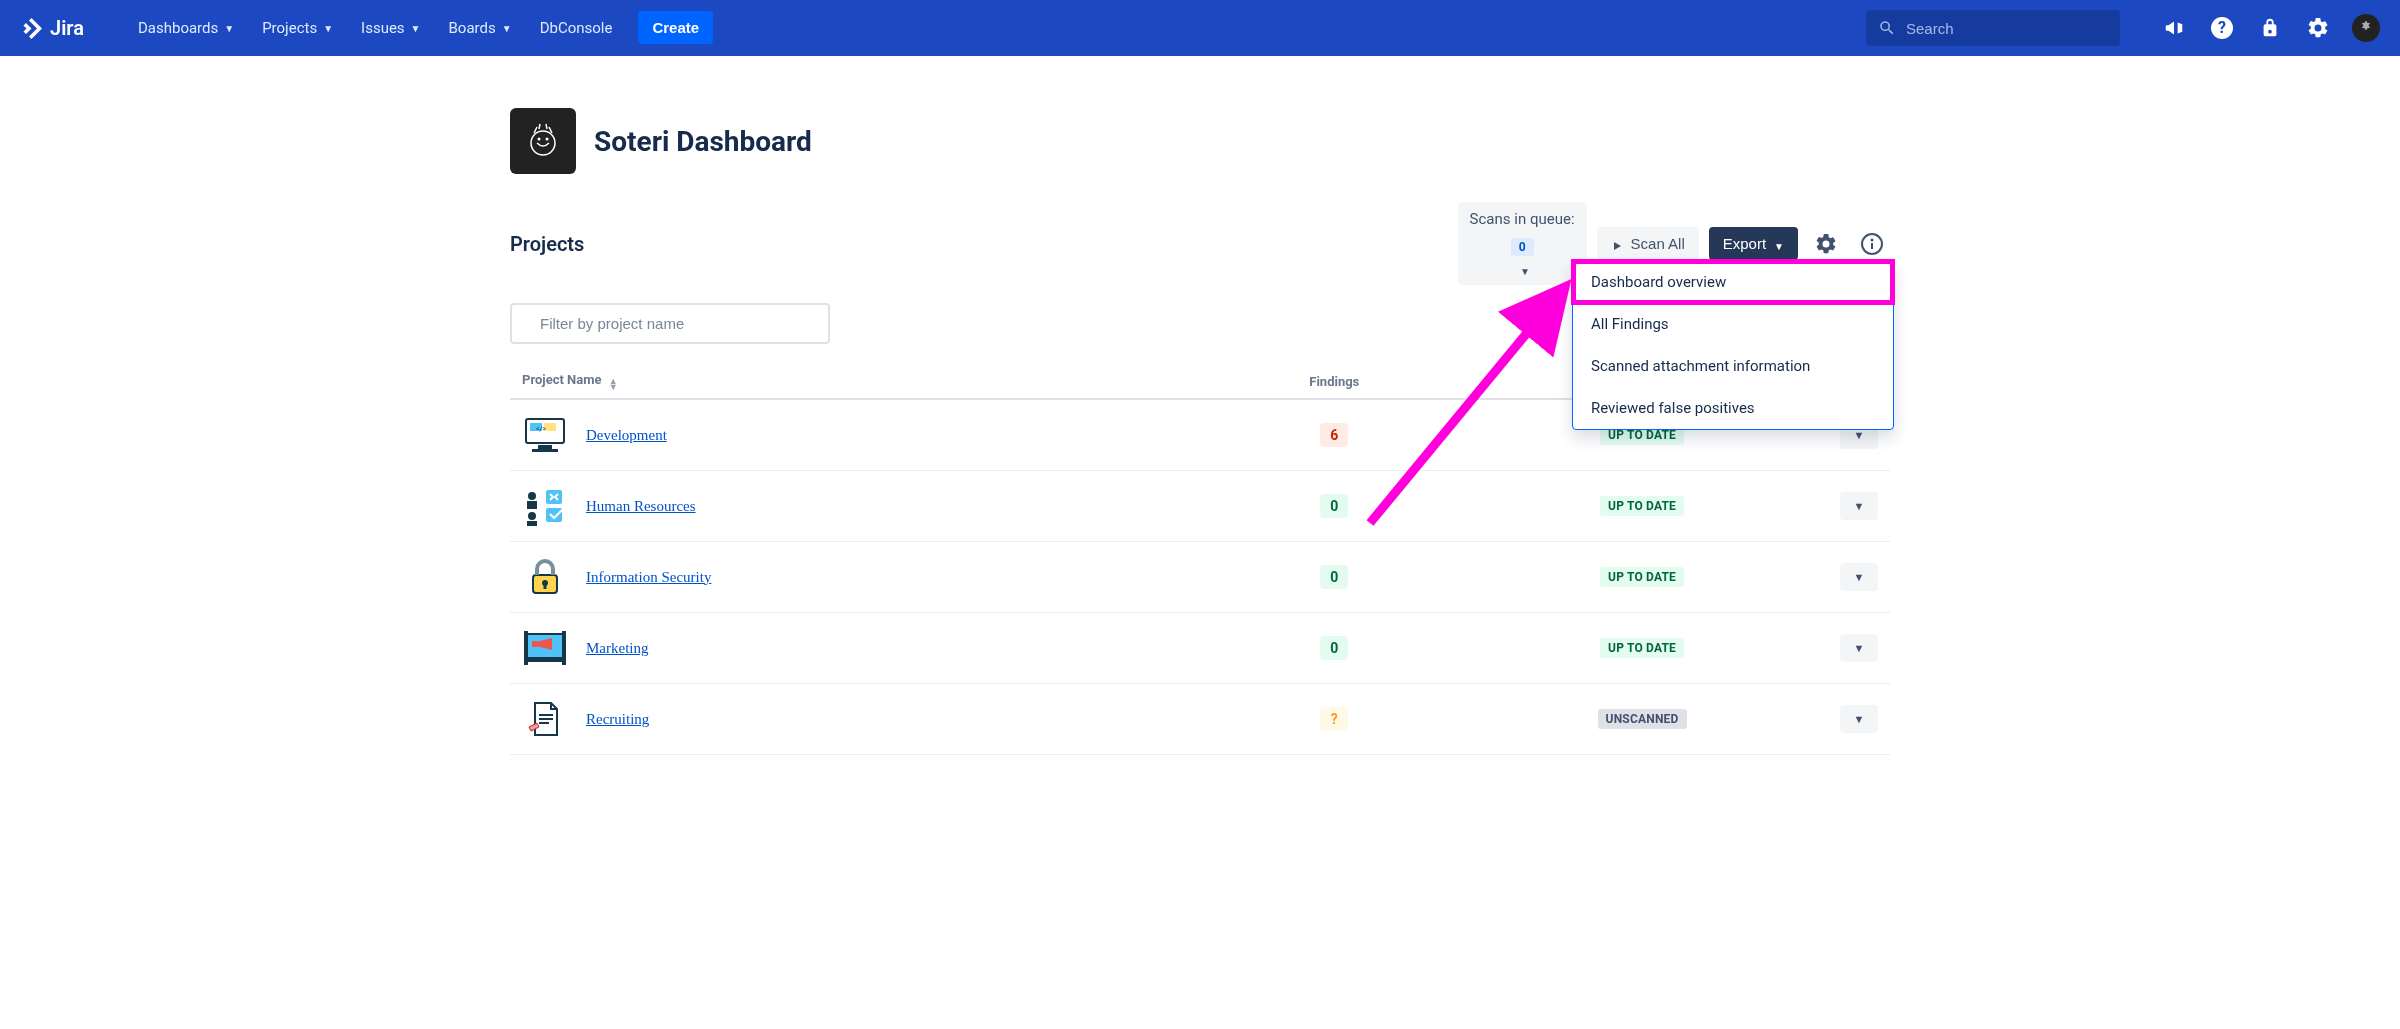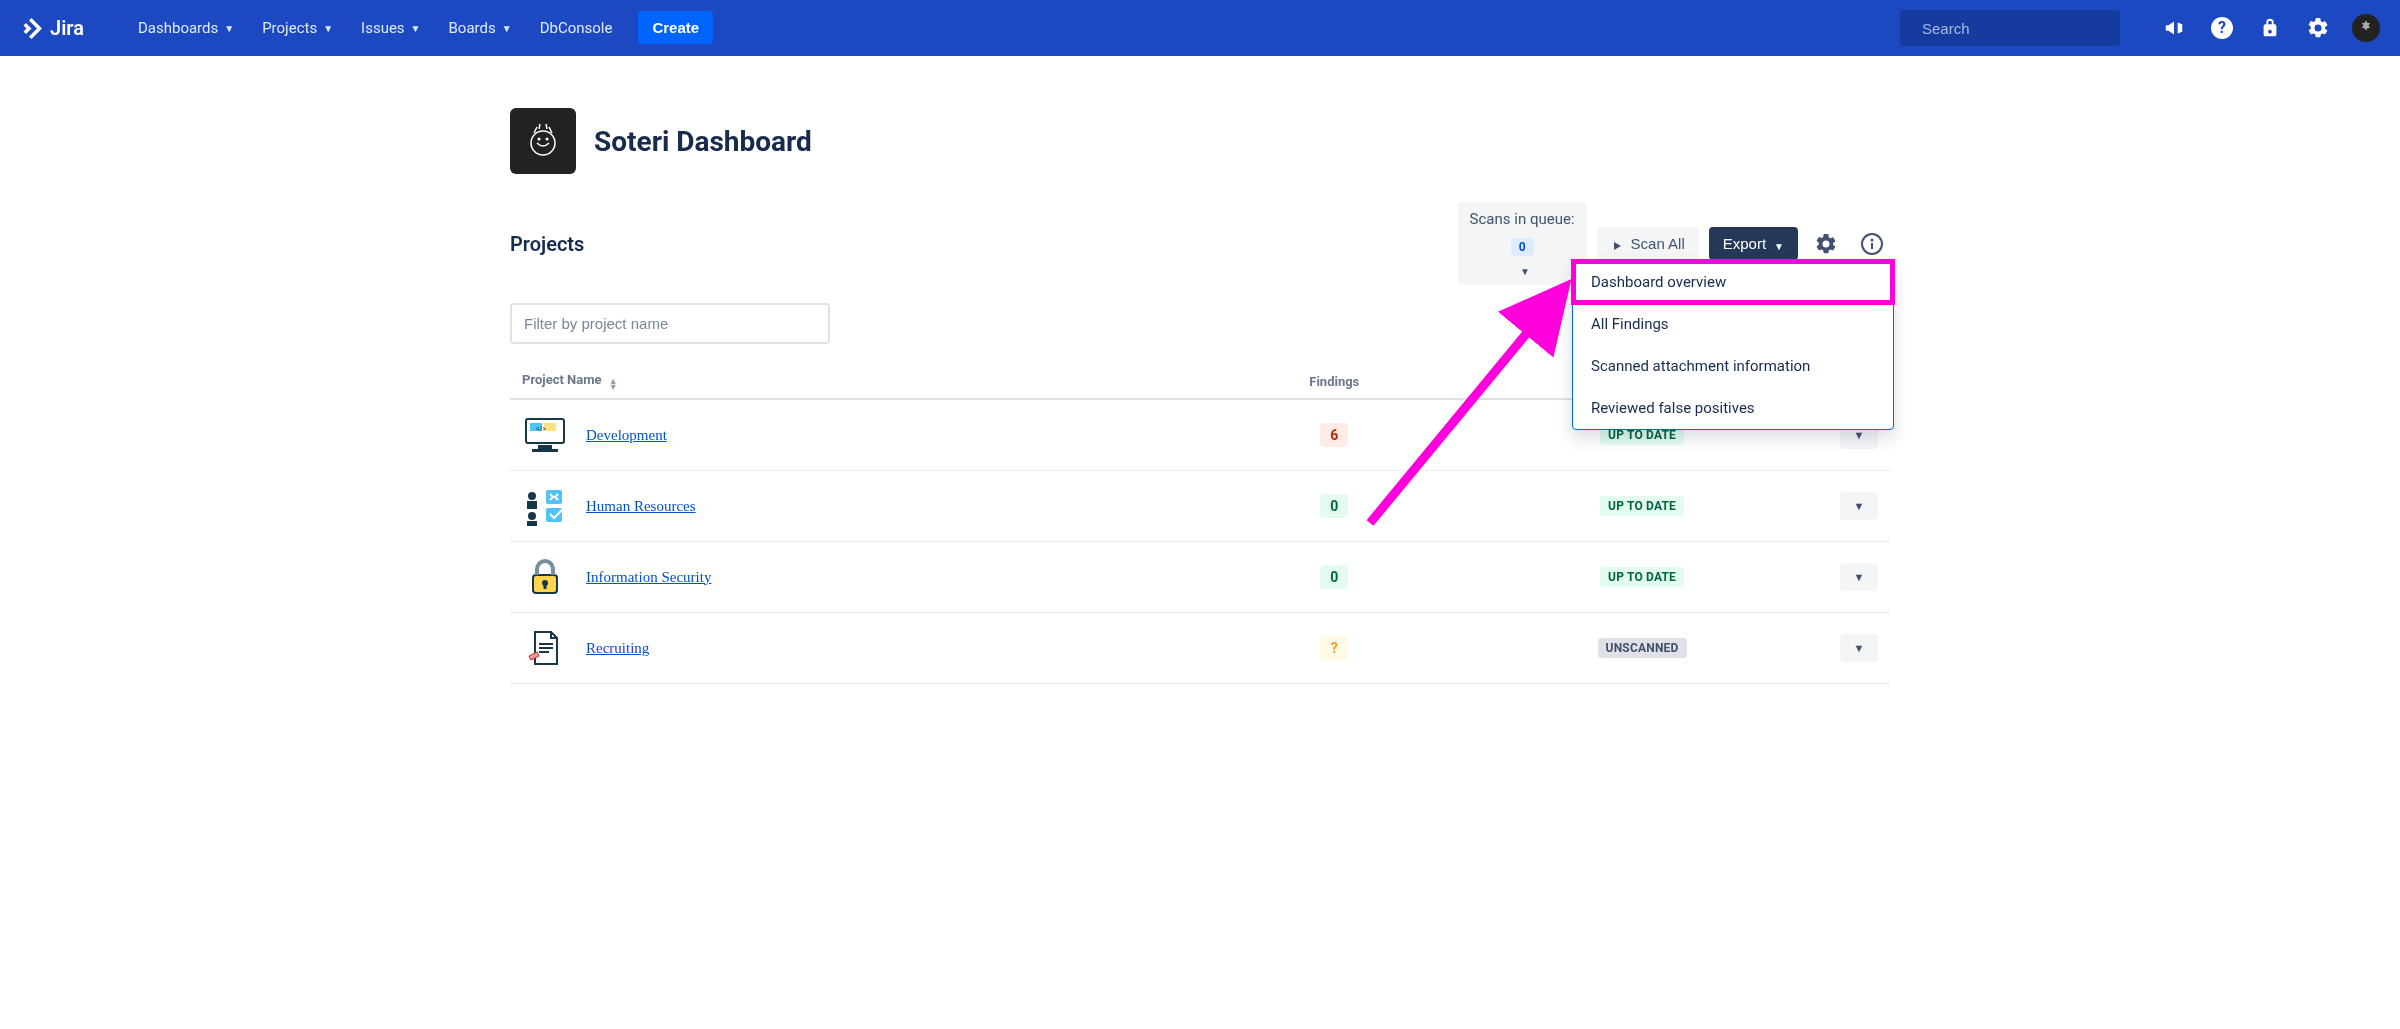--- a/index.html
+++ b/index.html
@@ -23,21 +23,21 @@
     padding: 8px 14px; color: #deebff; font-size: 15px; border-radius: 4px; cursor: pointer;
   }
   .nav-item .caret { font-size: 10px; }
   .create-btn {
     background: #0065FF; color: #fff; border: none; padding: 8px 14px;
     font-size: 15px; font-weight: 600; border-radius: 4px; margin-left: 12px; cursor: pointer;
   }
   .topnav-spacer { flex: 1; }
   .search-box {
     background: #163b9e; border: none; border-radius: 4px;
-    display: flex; align-items: center; padding: 0 12px; height: 36px; width: 220px;
+    display: flex; align-items: center; padding: 0 12px; height: 36px; width: 254px;
   }
   .search-box input {
     background: transparent; border: none; outline: none; color: #fff; font-size: 15px; flex: 1;
   }
   .search-box input::placeholder { color: #a7b9e8; }
   .search-box svg { fill: #a7b9e8; margin-right: 10px; }
   .top-icons { display: flex; align-items: center; gap: 20px; margin-left: 24px; }
   .top-icon { width: 28px; height: 28px; display: flex; align-items: center; justify-content: center; cursor: pointer; }
   .top-icon svg { fill: #fff; }
   .avatar { width: 28px; height: 28px; border-radius: 50%; background: #222; display: flex; align-items: center; justify-content: center; }
@@ -73,21 +73,21 @@
   }
   .btn-default { background: #f4f5f7; color: #42526E; }
   .btn-dark { background: #253858; color: #fff; }
   .icon-btn {
     width: 36px; height: 36px; display: flex; align-items: center; justify-content: center;
     background: transparent; border: none; cursor: pointer; border-radius: 4px;
   }
   .icon-btn svg { fill: #42526E; }
 
   .filter-input {
-    width: 320px; padding: 10px 12px; font-size: 15px; border: 2px solid #dfe1e6;
+    width: 320px; padding: 10px 28px; font-size: 15px; border: 2px solid #dfe1e6;
     border-radius: 4px; outline: none; margin-bottom: 20px;
   }
   .filter-input::placeholder { color: #7a869a; }
 
   
   .ptable { width: 100%; border-collapse: collapse; }
   .ptable thead th {
     text-align: left; font-size: 13px; font-weight: 700; color: #6B778C;
     padding: 8px 12px; border-bottom: 2px solid #dfe1e6;
   }
@@ -327,20 +327,40 @@
             </div>
           </td>
           <td style="text-align:center"><span class="count-badge count-green">0</span></td>
           <td style="text-align:center"><span class="status-badge status-green">UP TO DATE</span></td>
           <td style="text-align:right"><button class="row-action">▼</button></td>
         </tr>
         <tr>
           <td>
             <div class="proj-cell">
               <div class="proj-avatar">
+                <svg width="46" height="40" viewBox="0 0 46 40">
+                  <rect x="4" y="6" width="38" height="24" rx="2" fill="#4fc3f7" stroke="#173647" stroke-width="2"></rect>
+                  <rect x="4" y="30" width="38" height="4" fill="#173647"></rect>
+                  <rect x="2" y="3" width="4" height="34" fill="#173647"></rect>
+                  <rect x="40" y="3" width="4" height="34" fill="#173647"></rect>
+                  <path d="M14 14 L30 10 L30 22 L14 18 Z" fill="#ef5350"></path>
+                  <rect x="10" y="13" width="5" height="6" fill="#ef5350"></rect>
+                </svg>
+              </div>
+              <a href="#" class="proj-link">Marketing</a>
+            </div>
+          </td>
+          <td style="text-align:center"><span class="count-badge count-green">0</span></td>
+          <td style="text-align:center"><span class="status-badge status-green">UP TO DATE</span></td>
+          <td style="text-align:right"><button class="row-action">▼</button></td>
+        </tr>
+        <tr>
+          <td>
+            <div class="proj-cell">
+              <div class="proj-avatar">
                 <svg width="40" height="40" viewBox="0 0 40 40">
                   <path d="M10 4 h16 l6 6 v26 h-22 z" fill="#fff" stroke="#173647" stroke-width="2"></path>
                   <path d="M26 4 v6 h6" fill="none" stroke="#173647" stroke-width="2"></path>
                   <line x1="14" y1="16" x2="28" y2="16" stroke="#173647" stroke-width="2"></line>
                   <line x1="14" y1="20" x2="28" y2="20" stroke="#173647" stroke-width="2"></line>
                   <line x1="14" y1="24" x2="24" y2="24" stroke="#173647" stroke-width="2"></line>
                   <path d="M4 28 l8 -4 l2 4 l-8 4 z" fill="#ef9a9a" stroke="#c62828" stroke-width="1"></path>
                 </svg>
               </div>
               <a href="#" class="proj-link">Recruiting</a>

